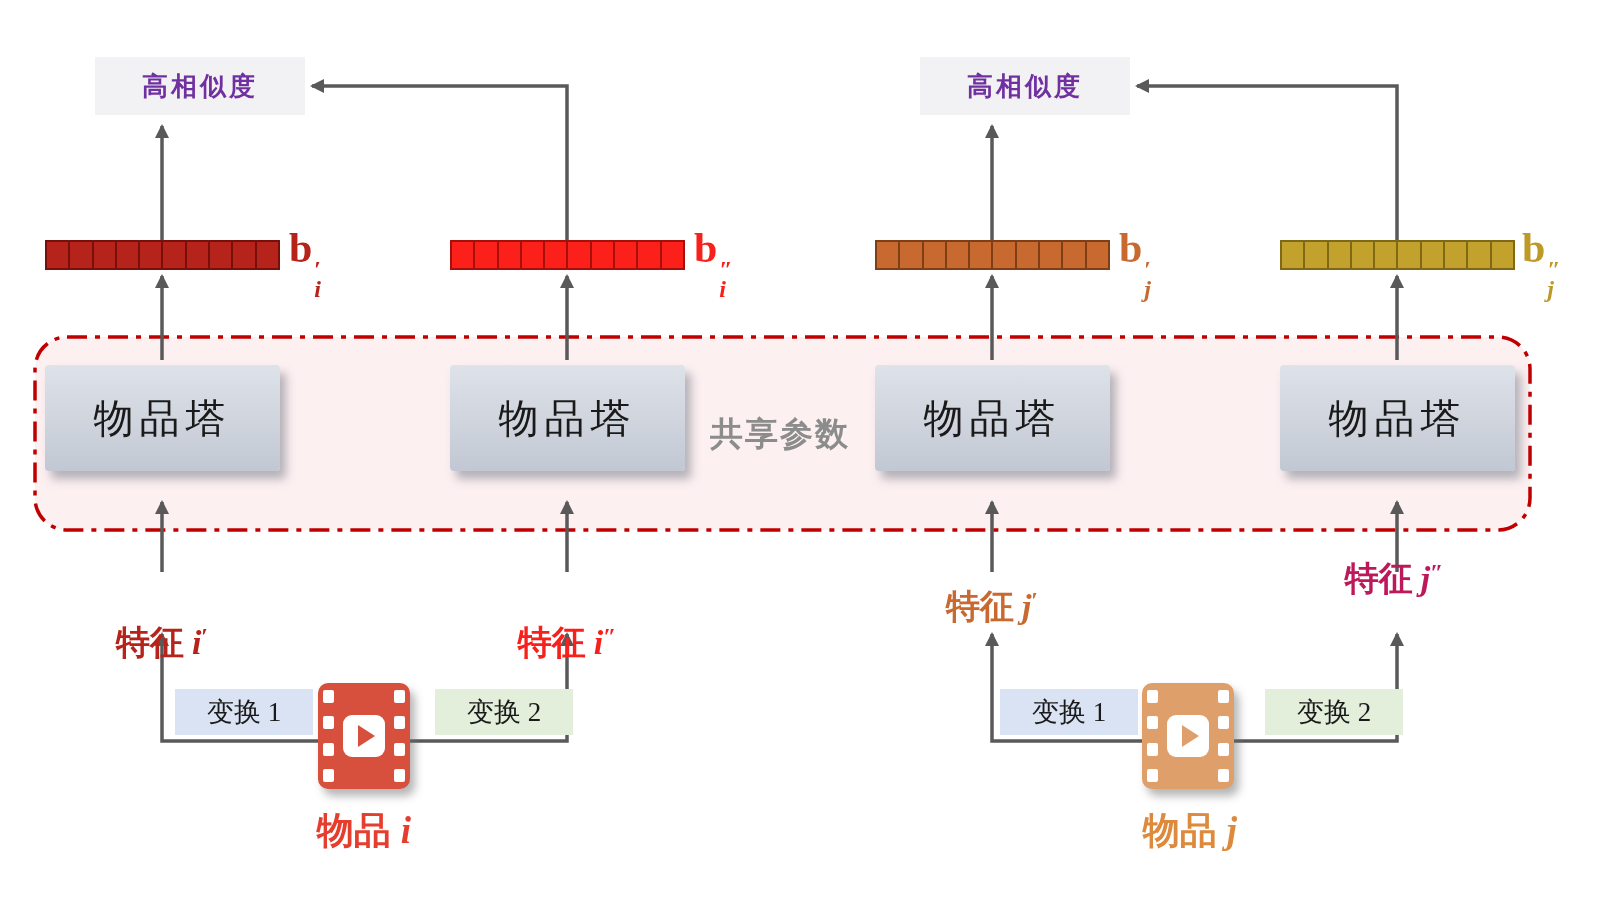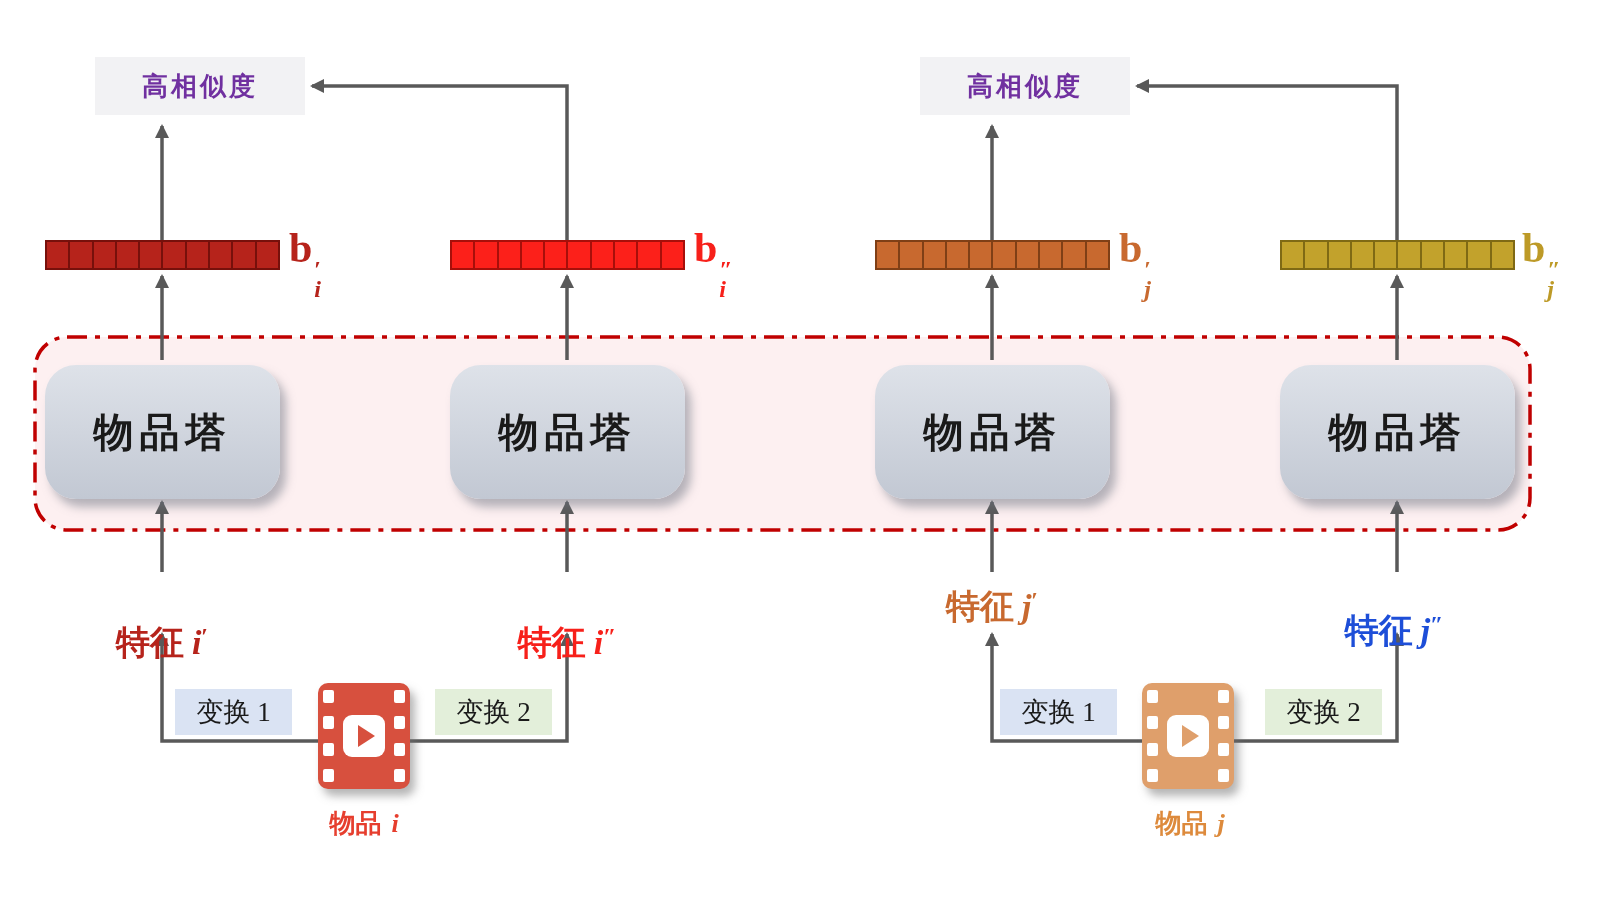--- a/index.html
+++ b/index.html
@@ -18,48 +18,48 @@
 
   .emb-bar{display:flex;width:235px;height:30px}
   .emb-bar i{flex:1;background:var(--cf);border:2px solid var(--cs);margin-left:-2px}
   .emb-bar i:first-child{margin-left:0}
 
   .emb-label{font-size:42px;font-weight:bold;white-space:nowrap}
   .ss{display:inline-flex;flex-direction:column;font-size:24px;line-height:1;vertical-align:-15px;margin-left:2px}
   .ss .st{height:20px}
   .ss .sb{font-style:italic}
 
-  .tower{width:235px;height:134px;border-radius:31px;
+  .tower{width:235px;height:106px;border-radius:4px;
     background:linear-gradient(180deg,var(--tower_top),var(--tower_bottom));
     box-shadow:6px 8px 10px rgba(110,115,130,.5);
     display:flex;align-items:center;justify-content:center;
-    font-size:40px;font-weight:bold;color:var(--tower_text);letter-spacing:6px}
+    font-size:40px;font-weight:normal;color:var(--tower_text);letter-spacing:6px}
 
   .shared-label{width:176px;text-align:center;color:var(--shared_label);
     font-size:33px;font-weight:bold;letter-spacing:2px}
 
   .feature{font-size:34px;font-weight:bold;white-space:nowrap;transform:translateX(-50%)}
   .feature .var{font-style:italic;padding-left:8px}
   .feature .primes{font-size:24px;vertical-align:10px}
 
-  .transform-box{width:117px;height:46px;display:flex;align-items:center;justify-content:center;
+  .transform-box{width:138px;height:46px;display:flex;align-items:center;justify-content:center;
     font-size:27px;color:var(--transform_text);white-space:nowrap}
 
   .video-icon{width:92px;height:106px;border-radius:10px;background:var(--icon);
     box-shadow:5px 7px 9px rgba(110,110,110,.5)}
   .perf{position:absolute;top:7px;bottom:7px;width:11px;display:flex;flex-direction:column;justify-content:space-between}
   .perf.l{left:5px}.perf.r{right:5px}
   .perf b{display:block;width:11px;height:13px;background:#ffffff;border-radius:2px}
   .play-box{position:absolute;left:50%;top:50%;transform:translate(-50%,-50%);
     width:42px;height:42px;background:#ffffff;border-radius:9px;
     display:flex;align-items:center;justify-content:center}
   .play-tri{width:0;height:0;border-left:17px solid var(--icon);
     border-top:11px solid transparent;border-bottom:11px solid transparent;margin-left:5px}
 
-  .item-label{font-size:26px;font-weight:bold;white-space:nowrap;transform:translateX(-50%)}
+  .item-label{font-size:37px;font-weight:bold;white-space:nowrap;transform:translateX(-50%)}
   .item-label .var{font-style:italic;padding-left:10px}
 </style>
 </head>
 <body>
 
 <div class="canvas">
 
   <svg class="overlay" width="1597" height="897" viewBox="0 0 1597 897">
     <defs>
       <marker id="ah" markerUnits="userSpaceOnUse" markerWidth="20" markerHeight="16" refX="12" refY="7" orient="auto">
@@ -167,31 +167,32 @@
         <span class="st">″</span>
         <span class="sb">j</span>
       </span>
   </div>
 
   <div class="node tower" style="left:45px;top:365px">物品塔</div>
   <div class="node tower" style="left:450px;top:365px">物品塔</div>
   <div class="node tower" style="left:875px;top:365px">物品塔</div>
   <div class="node tower" style="left:1280px;top:365px">物品塔</div>
 
+  <div class="node shared-label" style="left:692px;top:412px">共享参数</div>
 
   <div class="node feature" style="left: 162px; top: 584px; color: rgb(182, 35, 27); margin-top: 36px;">
     <span>特征</span><span class="var">i</span><span class="primes">′</span>
   </div>
   <div class="node feature" style="left: 567px; top: 584px; color: rgb(247, 32, 26); margin-top: 36px;">
     <span>特征</span><span class="var">i</span><span class="primes">″</span>
   </div>
   <div class="node feature" style="left: 992px; top: 584px; color: rgb(200, 105, 47);">
     <span>特征</span><span class="var">j</span><span class="primes">′</span>
   </div>
-  <div class="node feature" style="left: 1394px; top: 608px; color: #1d4ed8;">
+  <div class="node feature" style="left: 1394px; top: 556px; color: #be185d;">
     <span>特征</span><span class="var">j</span><span class="primes">″</span>
   </div>
 
   <div class="node transform-box" style="left: 175px; top: 689px; background: rgb(218, 227, 243);">变换 1</div>
   <div class="node transform-box" style="left: 435px; top: 689px; background: rgb(227, 239, 218);">变换 2</div>
   <div class="node transform-box" style="left: 1000px; top: 689px; background: rgb(218, 227, 243);">变换 1</div>
   <div class="node transform-box" style="left: 1265px; top: 689px; background: rgb(227, 239, 218);">变换 2</div>
 
   <div class="node video-icon" style="left: 318px; top: 683px; --icon: #D7503E;">
     <span class="perf l">

